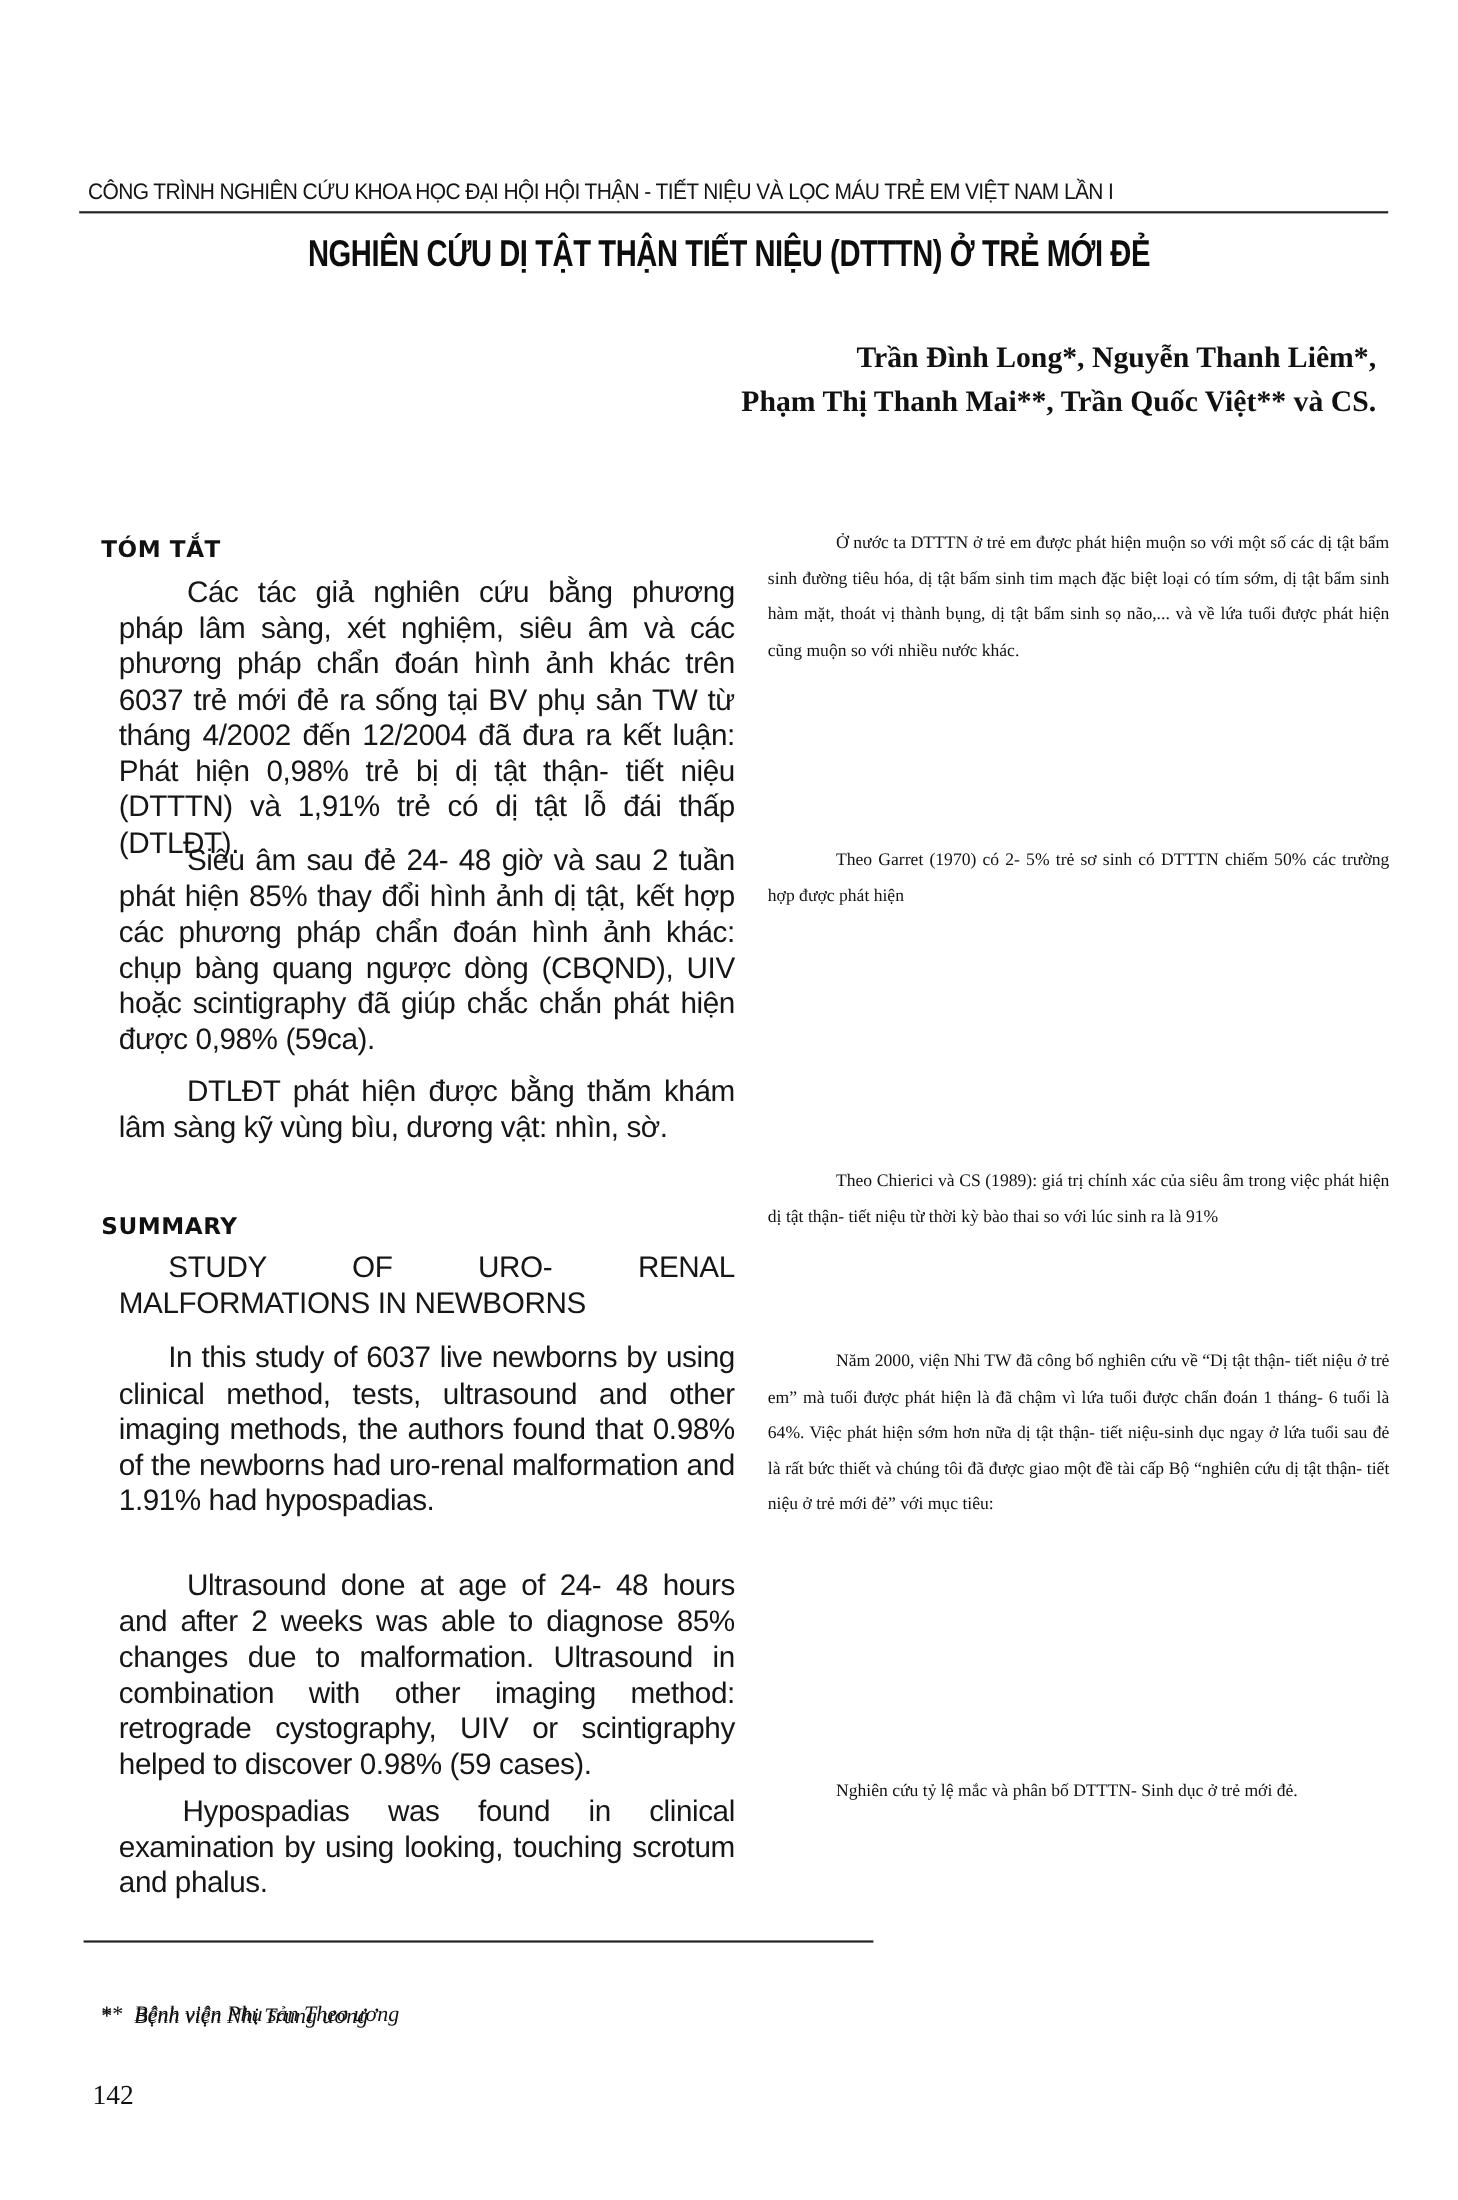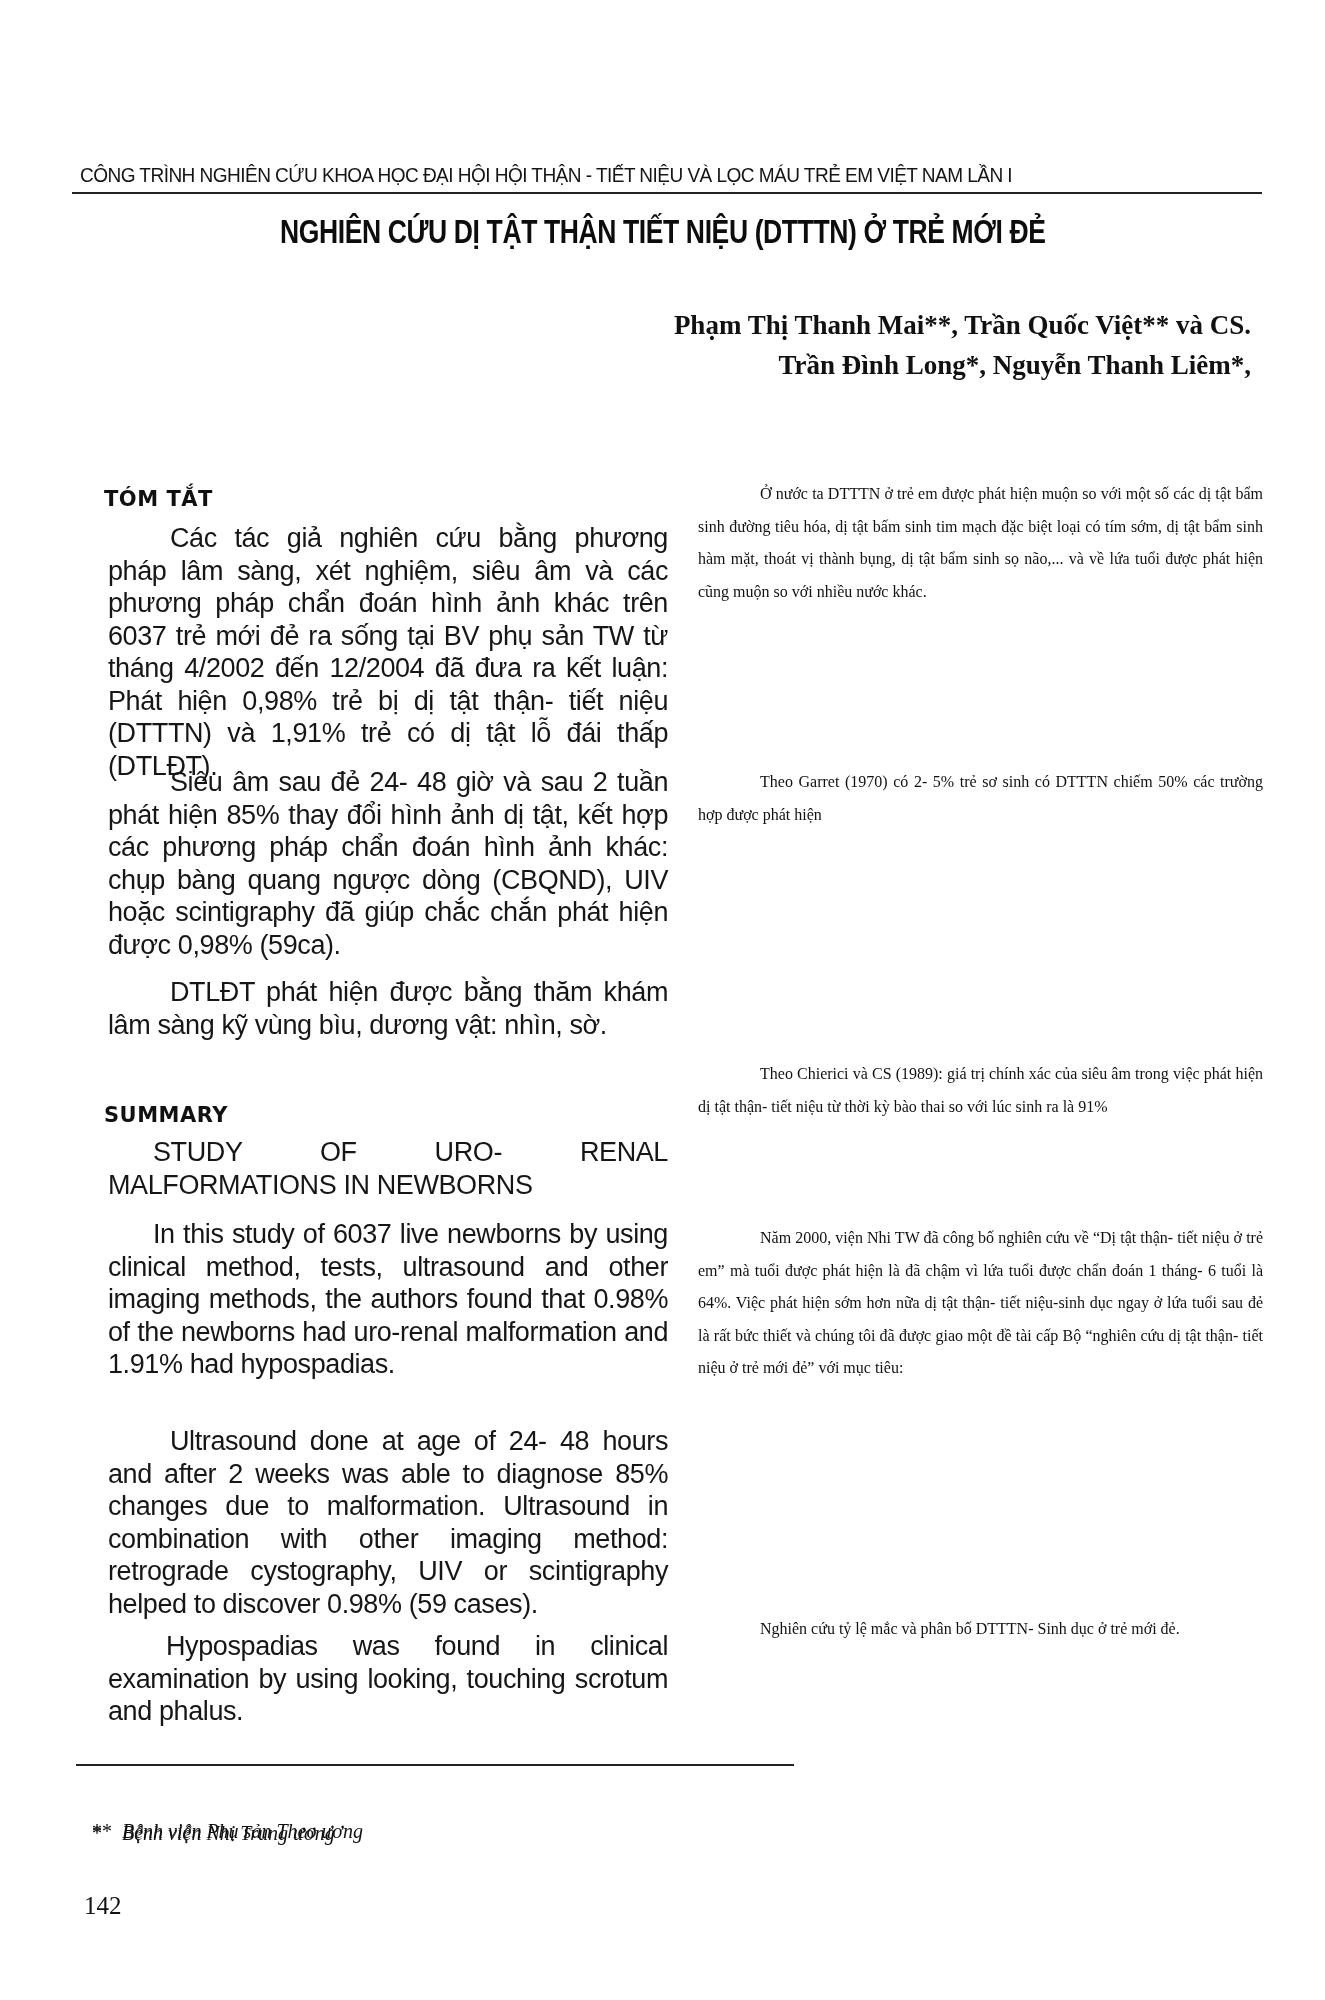--- a/index.html
+++ b/index.html
@@ -19,21 +19,21 @@
     letter-spacing: -0.5px; color: #0d0d0d;
   }
   .title span { display: inline-block; transform: scaleX(0.78); transform-origin: center; }
 
   .authors {
     position: absolute; right: 74px; top: 305px; text-align: right;
     font-family: "Liberation Serif", serif; font-weight: bold; font-size: 27px; line-height: 40px; color: #111;
   }
 
   .heading {
-    position: absolute; font-family: "DejaVu Sans", sans-serif; font-weight: bold; font-size: 21px; letter-spacing: 0.5px; margin-left: 12px;
+    position: absolute; font-family: "DejaVu Sans", sans-serif; font-weight: bold; font-size: 21px; letter-spacing: 0.5px;
   }
   .para-left {
     position: absolute; left: 92px; width: 560px;
     font-size: 27px; line-height: 32.5px; text-align: justify; text-indent: 62px;
     font-family: "Liberation Sans", sans-serif; letter-spacing: -0.4px; color: #161616; margin-left: 16px;
   }
   .para-right {
     position: absolute; left: 698px; width: 565px;
     font-size: 16px; line-height: 32.5px; text-align: justify; text-indent: 62px;
     font-family: "Liberation Serif", serif; color: #111;
@@ -54,22 +54,22 @@
 <div class="page">
 
   <div class="running-header">CÔNG TRÌNH NGHIÊN CỨU KHOA HỌC ĐẠI HỘI HỘI THẬN - TIẾT NIỆU VÀ LỌC MÁU TRẺ EM VIỆT NAM LẦN I</div>
   <div class="header-rule"></div>
 
   <div class="title">
     <span>NGHIÊN CỨU DỊ TẬT THẬN TIẾT NIỆU (DTTTN) Ở TRẺ MỚI ĐẺ</span>
   </div>
 
   <div class="authors">
+    <div>Trần Đình Long*,  Nguyễn Thanh Liêm*,</div>
     <div>Phạm Thị Thanh Mai**, Trần Quốc Việt** và CS.</div>
-    <div>Trần Đình Long*,  Nguyễn Thanh Liêm*,</div>
   </div>
 
   <div class="heading" style="left:92px; top:487px;">TÓM TẮT</div>
   <div class="para-left" style="top:522px;">Các tác giả nghiên cứu bằng phương pháp lâm sàng, xét nghiệm, siêu âm và các phương pháp chẩn đoán hình ảnh khác trên 6037 trẻ mới đẻ ra sống tại BV phụ sản TW từ tháng 4/2002 đến 12/2004 đã đưa ra kết luận: Phát hiện 0,98% trẻ bị dị tật thận- tiết niệu (DTTTN) và 1,91% trẻ có dị tật lỗ đái thấp (DTLĐT).</div>
   <div class="para-left" style="top:766px;">Siêu âm sau đẻ 24- 48 giờ và sau 2 tuần phát hiện 85% thay đổi hình ảnh dị tật, kết hợp các phương pháp chẩn đoán hình ảnh khác: chụp bàng quang ngược dòng (CBQND), UIV hoặc scintigraphy đã giúp chắc chắn phát hiện được 0,98% (59ca).</div>
   <div class="para-left" style="top:976px;">DTLĐT phát hiện được bằng thăm khám lâm sàng kỹ vùng bìu, dương vật: nhìn, sờ.</div>
 
   <div class="heading" style="left:92px; top:1103px;">SUMMARY</div>
   <div class="para-left" style="top:1136px; text-indent:45px;">STUDY OF URO- RENAL MALFORMATIONS IN NEWBORNS</div>
   <div class="para-left" style="top:1218px; text-indent:45px;">In this study of 6037 live newborns by using clinical method, tests, ultrasound and other imaging methods, the authors found that 0.98% of the newborns had uro-renal malformation and 1.91% had hypospadias.</div>

